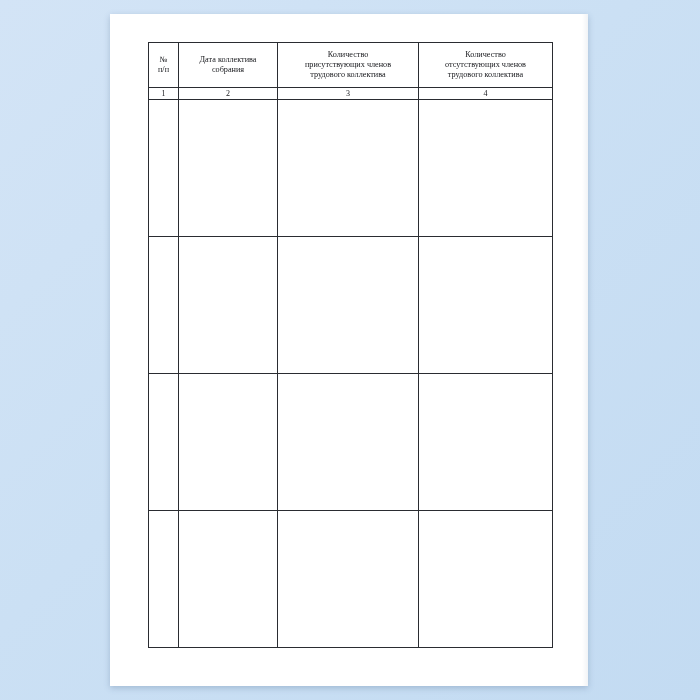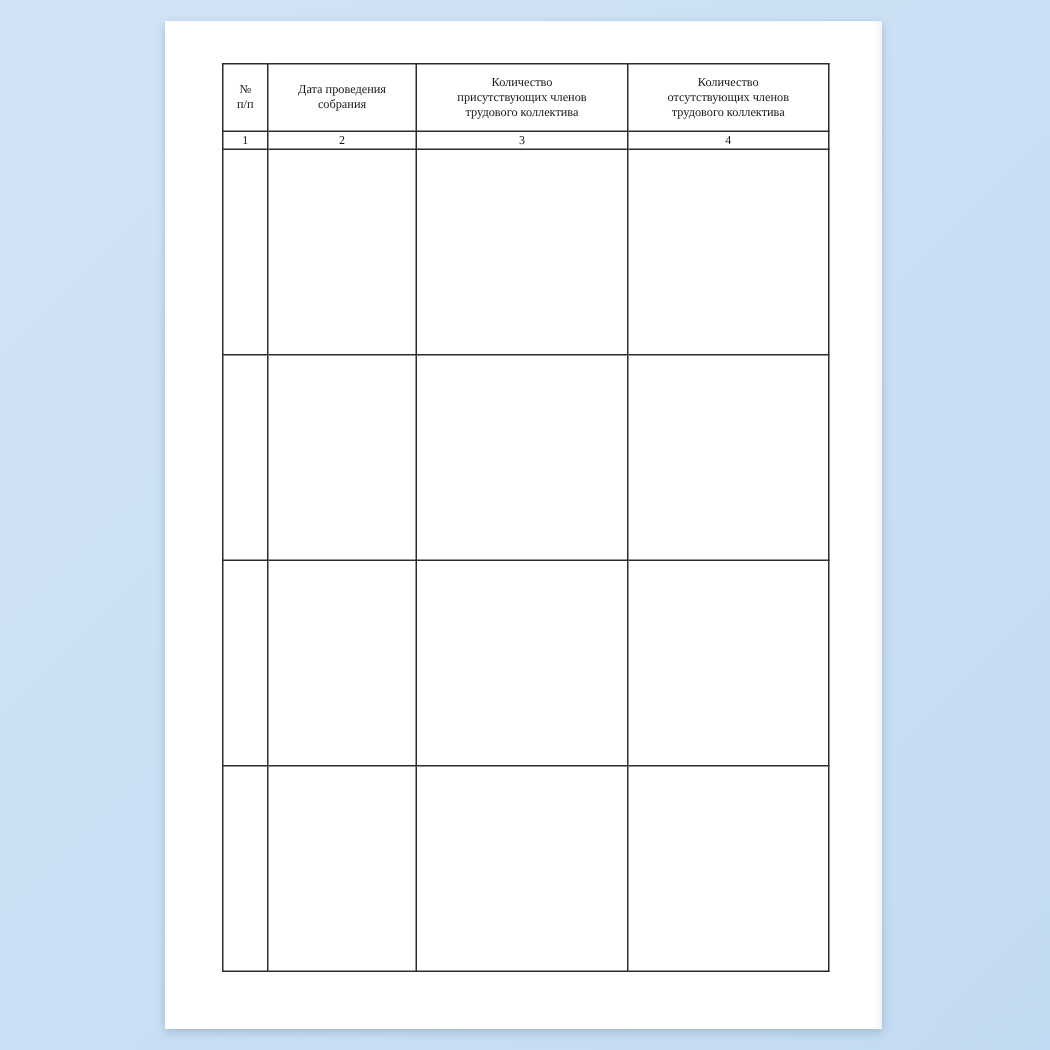--- a/index.html
+++ b/index.html
@@ -97,21 +97,21 @@
             <col class="c3">
             <col class="c4">
         </colgroup>
         <thead>
           <tr>
             <th class="hdr">
               <span class="hl">№</span>
               <span class="hl">п/п</span>
             </th>
             <th class="hdr">
-              <span class="hl">Дата проведения</span>
+              <span class="hl">Дата коллектива</span>
               <span class="hl">собрания</span>
             </th>
             <th class="hdr">
               <span class="hl">Количество</span>
               <span class="hl">присутствующих членов</span>
               <span class="hl">трудового коллектива</span>
             </th>
             <th class="hdr">
               <span class="hl">Количество</span>
               <span class="hl">отсутствующих членов</span>

